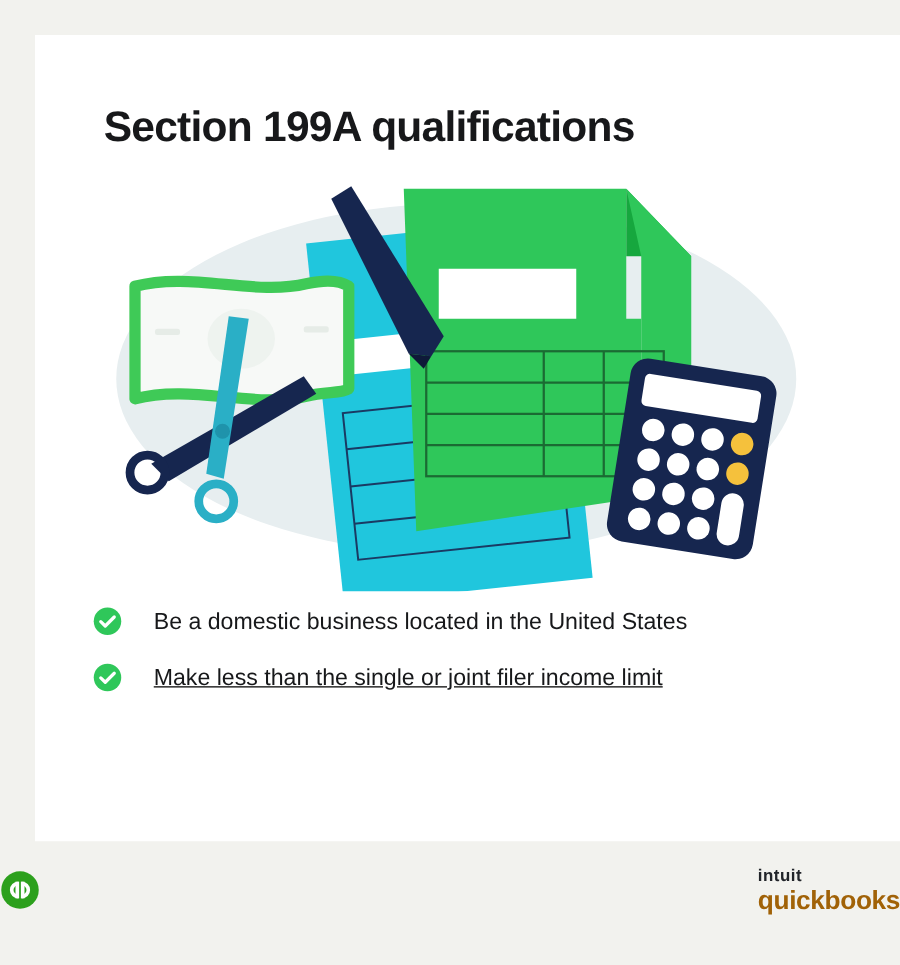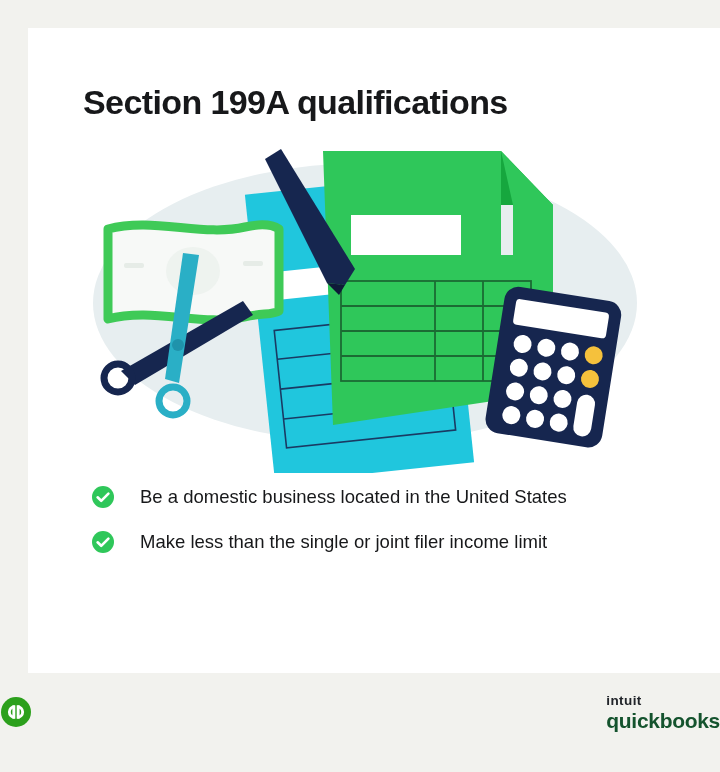--- a/index.html
+++ b/index.html
@@ -32,29 +32,29 @@
   .illus {
     position:absolute;
     left:55px; top:105px;
     width:560px; height:340px;
   }
   .illus svg { display:block; width:100%; height:100%; }
 
   
   .bullets {
     position:absolute;
-    left:63px; top:455px;
+    left:46px; top:455px;
     width:590px;
   }
   .bullet-row {
     display:flex;
     align-items:flex-start;
     margin-bottom:17px;
   }
-  .bullet-row:last-child { margin-bottom:14px; }
+  .bullet-row:last-child { margin-bottom:14px;text-decoration:underline; }
   .check {
     flex:0 0 auto;
     width:24px; height:24px;
     margin-top:2px;
     margin-right:25px;
   }
   .check svg { display:block; width:24px; height:24px; }
   .bullet-text {
     font-size:18.5px;
     line-height:28px;
@@ -80,21 +80,21 @@
     font-weight:bold;
     letter-spacing:0.4px;
     color:#22252a;
     margin-bottom:2px;
     font-family:"Liberation Sans", sans-serif;
   }
   .wm-qb {
     font-size:21px;
     font-weight:bold;
     letter-spacing:-0.3px;
-    color:#14532d;
+    color:#a16207;
     font-family:"Liberation Sans", sans-serif;
   }
 </style>
 </head>
 <body>
 
 <div class="page">
 
   <div class="card">
 

